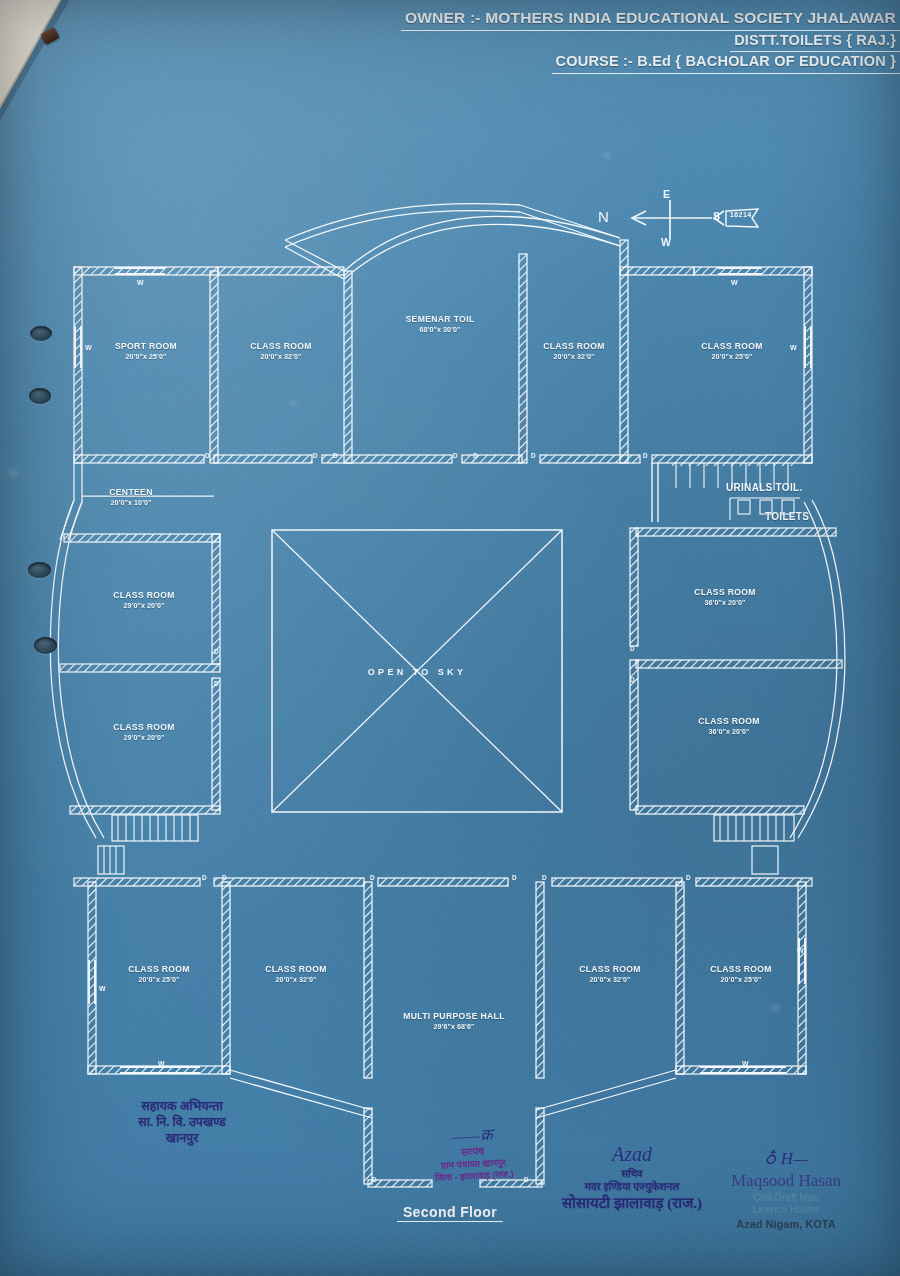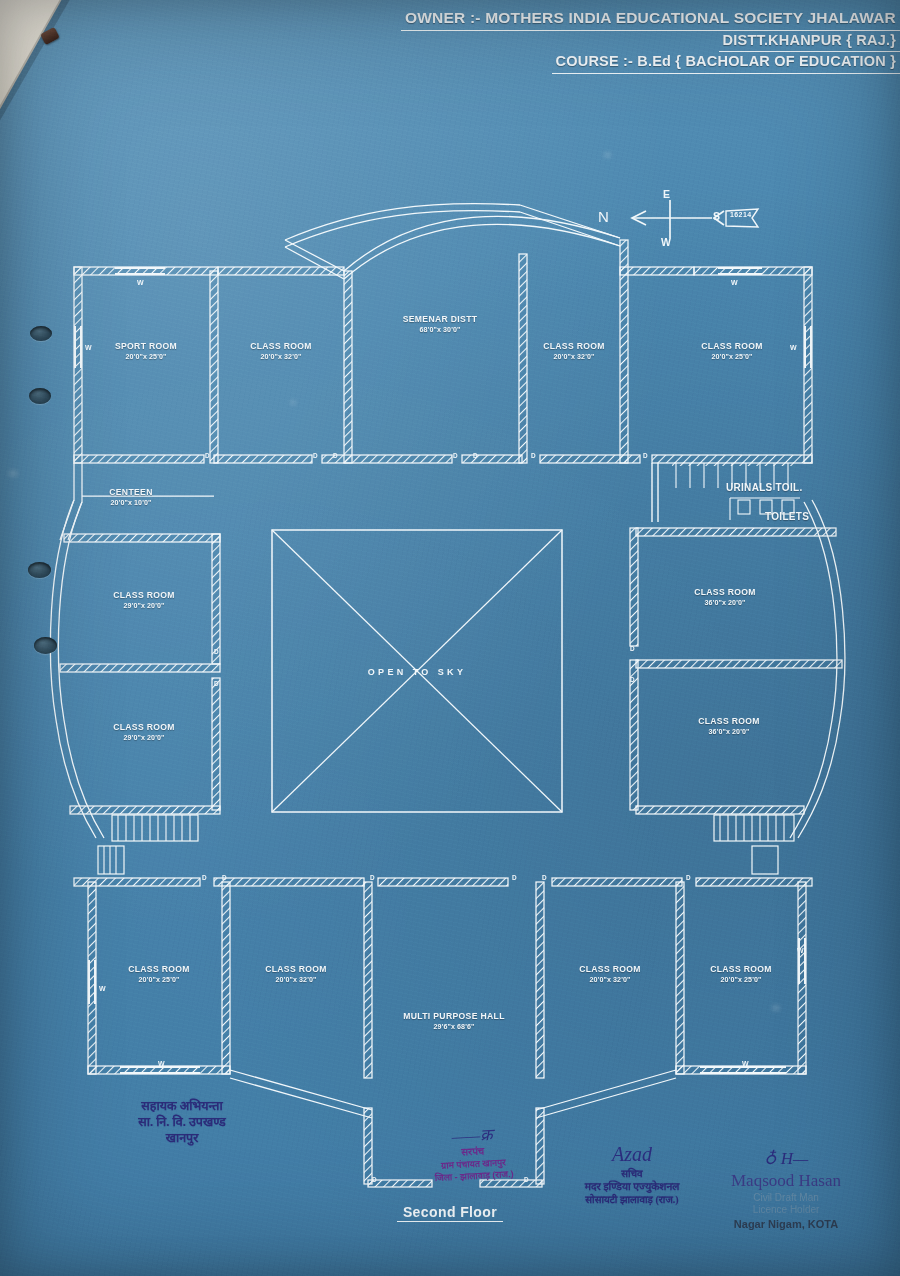--- a/index.html
+++ b/index.html
@@ -81,21 +81,21 @@
   .stamp{position:absolute;transform:rotate(-3deg);}
   .smudge{position:absolute;border-radius:50%;background:rgba(255,255,255,.16);filter:blur(2px);}
 </style>
 </head>
 <body>
 
 <div id="sheet">
 
   <div id="header">
     <div class="h1"><span class="l">OWNER :- MOTHERS INDIA EDUCATIONAL SOCIETY JHALAWAR</span></div>
-    <div class="h3"><span class="l">DISTT.KHANPUR { RAJ.}</span></div>
+    <div class="h3"><span class="l">DISTT.TOILETS { RAJ.}</span></div>
     <div class="h4"><span class="l">COURSE :- B.Ed { BACHOLAR OF EDUCATION }</span></div>
   </div>
 
   <div class="comp compN" style="left:598px;top:208px;">N</div>
   <div class="comp" style="left:663px;top:188px;">E</div>
   <div class="comp" style="left:661px;top:236px;">W</div>
   <div class="comp" style="left:713px;top:210px;">S</div>
   <div class="comp" style="left:730px;top:211px;font-size:7px;letter-spacing:.4px;">16214</div>
 
   <svg class="ov">
@@ -269,21 +269,21 @@
       <line x1="799" y1="938" x2="799" y2="984" stroke-width="2"></line>
       <line x1="805" y1="938" x2="805" y2="984" stroke-width="2"></line>
     </g>
   </svg>
 
   <div class="rname" style="left:82px;top:340px;width:128px;">
     <span>SPORT ROOM</span><span class="rdim">20'0"x 25'0"</span></div>
   <div class="rname" style="left:218px;top:340px;width:126px;">
     <span>CLASS ROOM</span><span class="rdim">20'0"x 32'0"</span></div>
   <div class="rname" style="left:360px;top:313px;width:160px;">
-    <span>SEMENAR DISTT</span><span class="rdim">68'0"x 30'0"</span></div>
+    <span>SEMENAR TOIL</span><span class="rdim">68'0"x 30'0"</span></div>
   <div class="rname" style="left:527px;top:340px;width:94px;">
     <span>CLASS ROOM</span><span class="rdim">20'0"x 32'0"</span></div>
   <div class="rname" style="left:668px;top:340px;width:128px;">
     <span>CLASS ROOM</span><span class="rdim">20'0"x 25'0"</span></div>
 
   <div class="rname" style="left:76px;top:486px;width:110px;">
     <span>CENTEEN</span><span class="rdim">20'0"x 10'0"</span></div>
 
   <div class="rname" style="left:74px;top:589px;width:140px;">
     <span>CLASS ROOM</span><span class="rdim">29'0"x 20'0"</span></div>
@@ -352,29 +352,29 @@
     <div class="ink scrib" style="font-size:16px;">——क्र</div>
     <div class="inkpurple" style="font-size:10px;font-weight:700;">सरपंच</div>
     <div class="inkpurple" style="font-size:9px;font-weight:700;">ग्राम पंचायत खानपुर</div>
     <div class="inkpurple" style="font-size:9px;font-weight:700;">जिला - झालावाड़ (राज.)</div>
   </div>
 
   <div class="sig" style="left:552px;top:1142px;width:160px;">
     <div class="ink scrib" style="font-size:20px;font-style:italic;">Azad</div>
     <div class="hn" style="font-size:10px;">सचिव</div>
     <div class="hn" style="font-size:10.5px;">मदर इण्डिया एज्युकेशनल</div>
-    <div class="hn" style="font-size:10px;">सोसायटी झालावाड़ (राज.)</div>
+    <div class="hn" style="font-size:15px;">सोसायटी झालावाड़ (राज.)</div>
   </div>
 
   <div class="sig" style="left:696px;top:1148px;width:180px;">
     <div class="ink scrib" style="font-size:17px;">♁ H—</div>
     <div style="font-family:'Liberation Serif',serif;font-size:17px;color:#3b3c86;">Maqsood Hasan</div>
     <div style="font-size:10px;color:#6e8fa8;opacity:.75;">Civil Draft Man</div>
     <div style="font-size:10px;color:#6e8fa8;opacity:.70;">Licence Holder</div>
-    <div style="font-size:11px;font-weight:700;color:#2e3f55;">Nagar Nigam, KOTA</div>
+    <div style="font-size:11px;font-weight:700;color:#2e3f55;">Azad Nigam, KOTA</div>
   </div>
 
   <div id="floorlbl" style="top:1204px;">
     <span>Second Floor</span>
   </div>
 
   <div class="hole" style="left:30px;top:326px;width:22px;height:15px;"></div>
   <div class="hole" style="left:29px;top:388px;width:22px;height:16px;"></div>
   <div class="hole" style="left:28px;top:562px;width:23px;height:16px;"></div>
   <div class="hole" style="left:34px;top:637px;width:23px;height:17px;"></div>

